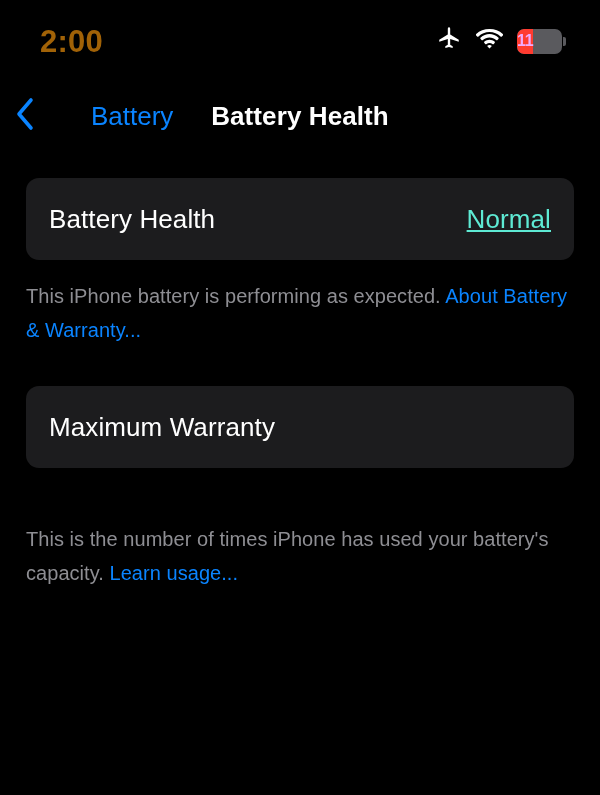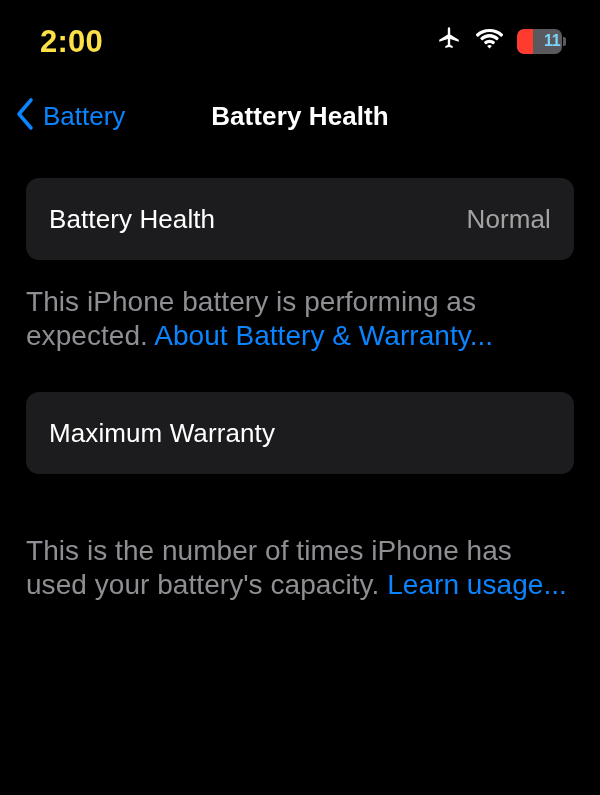--- a/index.html
+++ b/index.html
@@ -31,21 +31,21 @@
     height: 76px;
     display: flex;
     align-items: center;
     justify-content: space-between;
     padding: 0 34px 0 40px;
   }
 
   .status-time {
     font-size: 31px;
     font-weight: bold;
-    color: #fde047;
+    color: #a16207;
     letter-spacing: 0.2px;
     line-height: 1;
     padding-top: 6px;
   }
 
   .status-icons {
     display: flex;
     align-items: center;
     gap: 14px;
     padding-top: 6px;
@@ -75,24 +75,24 @@
   .battery-fill {
     position: absolute;
     top: 0; left: 0; bottom: 0;
     background: #ff3b30;
     border-radius: 7px 0 0 7px;
   }
   .battery-level-text {
     position: relative;
     z-index: 2;
     width: 100%;
-    text-align: right;
+    text-align: left;
     font-size: 16px;
     font-weight: bold;
-    color: #7dd3fc;
+    color: #f0abfc;
     letter-spacing: -0.2px;
     padding-right: 1px;
   }
   .battery-cap {
     width: 3px;
     height: 9px;
     margin-left: 1.5px;
     border-radius: 0 2px 2px 0;
     background: #5a5a5e;
   }
@@ -113,20 +113,21 @@
     display: flex;
     align-items: center;
     gap: 7px;
     cursor: pointer;
   }
   .nav-back-chevron { display: block; }
   .nav-back-label {
     font-size: 26px;
     color: #0a84ff;
     line-height: 1;
+    margin-left: 48px;
   }
 
   .nav-title {
     position: absolute;
     left: 0; top: 0;
     width: 600px;
     height: 56px;
     display: flex;
     align-items: center;
     justify-content: center;
@@ -157,27 +158,28 @@
   }
 
   .row-label {
     font-size: 26px;
     color: #ffffff;
     letter-spacing: 0.1px;
   }
 
   .row-value {
     font-size: 26px;
-    color: #a3a3a3;
+    color: #5eead4;
     letter-spacing: 0.1px;
+    text-decoration: underline;
   }
 
   .footer {
-    padding: 25px 26px 0 26px;
-    font-size: 28px;
+    padding: 19px 26px 0 26px;
+    font-size: 20px;
     line-height: 34px;
     color: #8e8e93;
     letter-spacing: 0.05px;
   }
 
   .footer a,
   .footer .link {
     color: #0a84ff;
     text-decoration: none;
     cursor: pointer;

